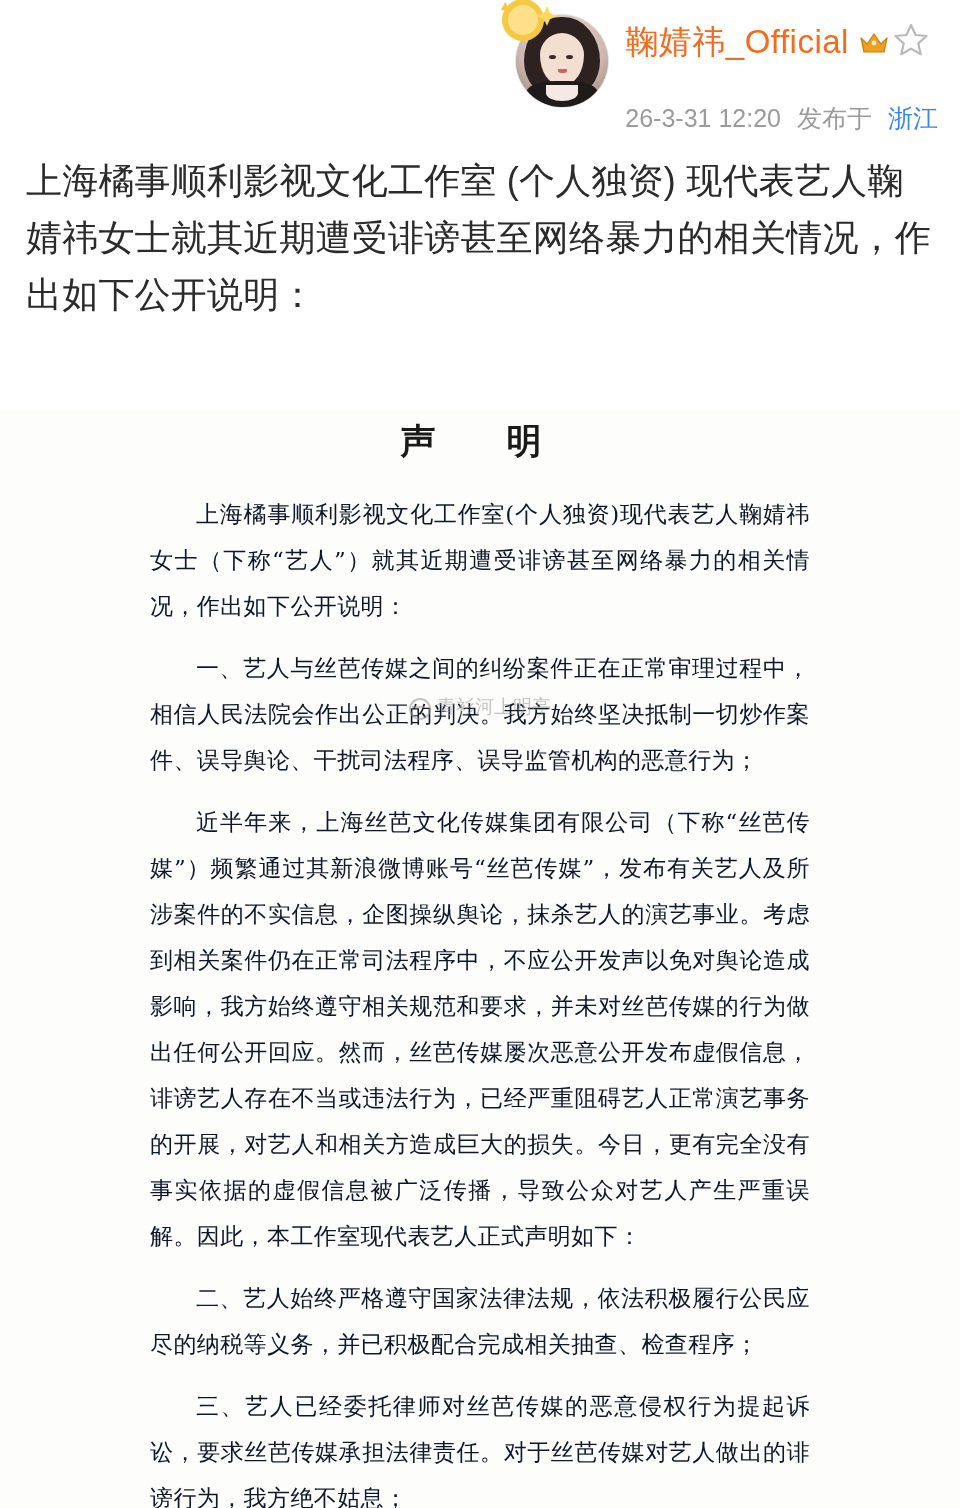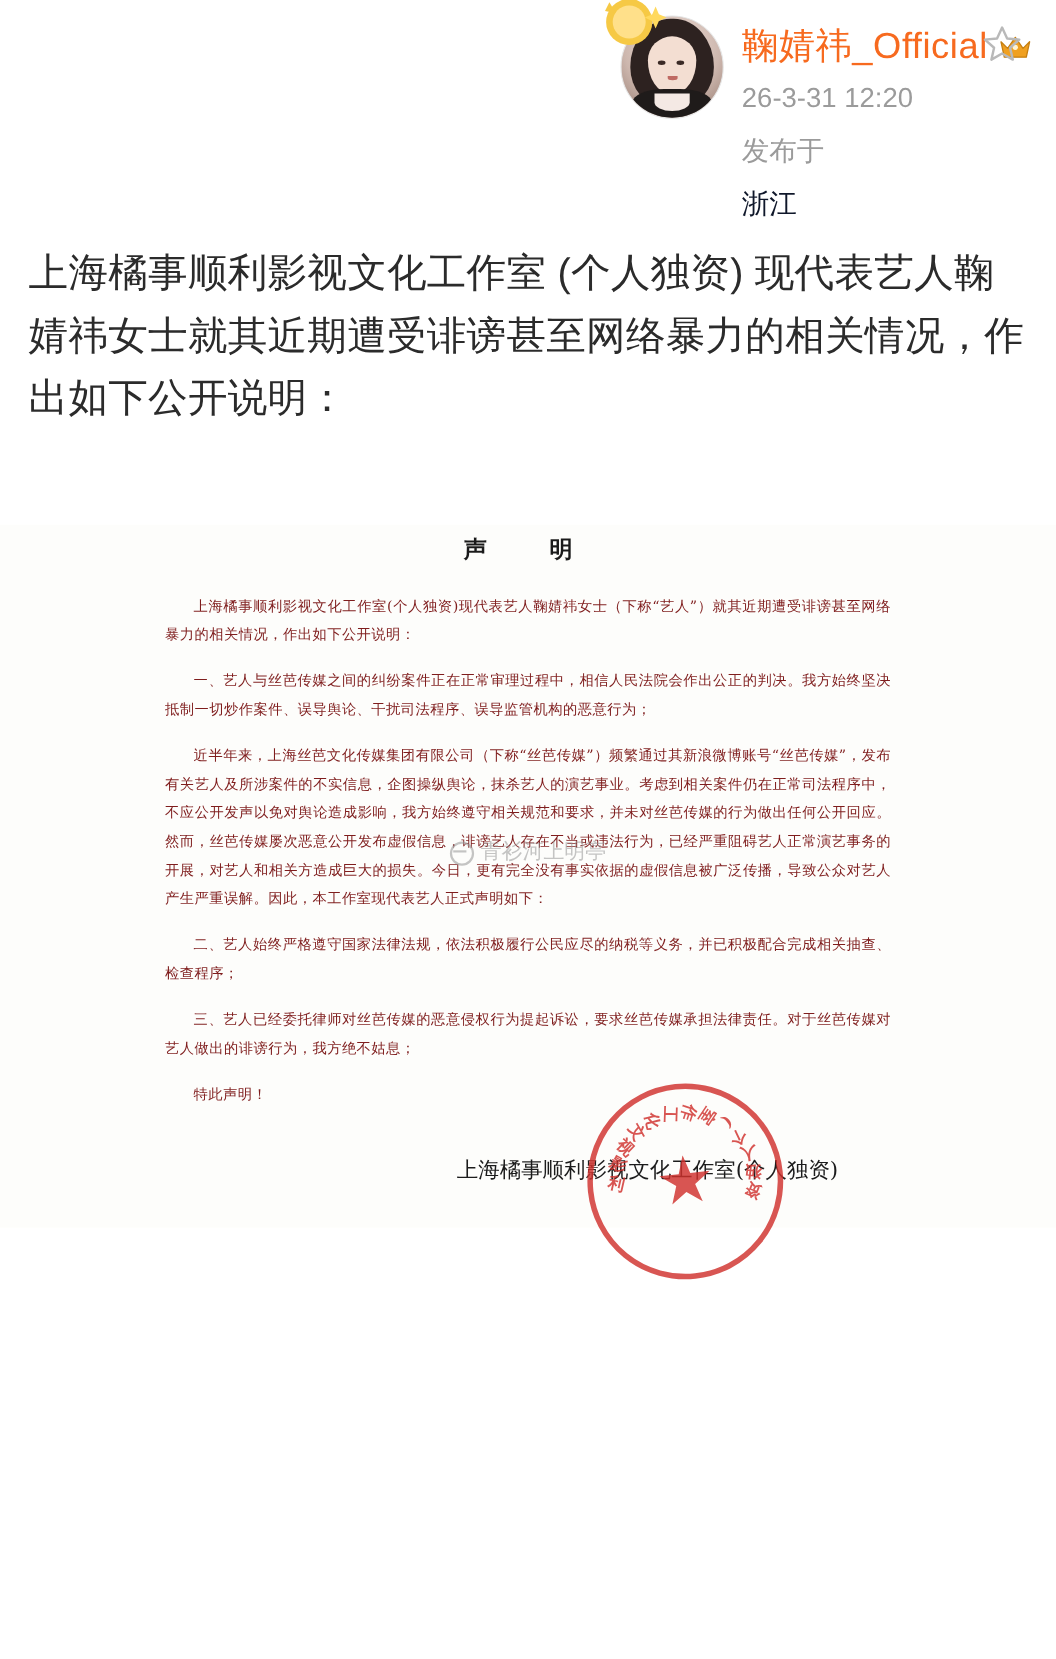--- a/index.html
+++ b/index.html
@@ -120,24 +120,24 @@
     height: 26px;
   }
   .time-row {
     margin-top: 10px;
     display: flex;
     align-items: baseline;
     gap: 16px;
     font-size: 25px;
     color: #9b9b9b;
     white-space: nowrap;
-    flex-direction: column;
   }
   .region {
-    color: #0f172a;
+    color: #3b82f6;
+    margin-top: 27px;
   }
   .star-btn {
     position: absolute;
     right: 30px;
     top: 22px;
     width: 38px;
     height: 38px;
   }
 
   
@@ -158,30 +158,30 @@
   }
   .statement-inner {
     width: 660px;
     margin: 0 auto;
     position: relative;
   }
   .st-title {
     text-align: center;
     font-family: "DejaVu Serif", "Liberation Serif", serif;
     font-weight: bold;
-    font-size: 21px;
+    font-size: 35px;
     letter-spacing: 18px;
     color: #1a1a1a;
     padding: 8px 0 26px 0;
   }
   .st-p {
     font-family: "DejaVu Serif", "Liberation Serif", serif;
-    font-size: 13px;
+    font-size: 23px;
     line-height: 2.0;
-    color: #7f1d1d;
+    color: #0f172a;
     text-align: justify;
     margin: 0 0 16px 0;
     text-indent: 2em;
     letter-spacing: 0.4px;
   }
   .st-p.last { margin-bottom: 34px; font-family: Liberation Mono, monospace; }
 
   .watermark {
     position: absolute;
     left: 50%;

